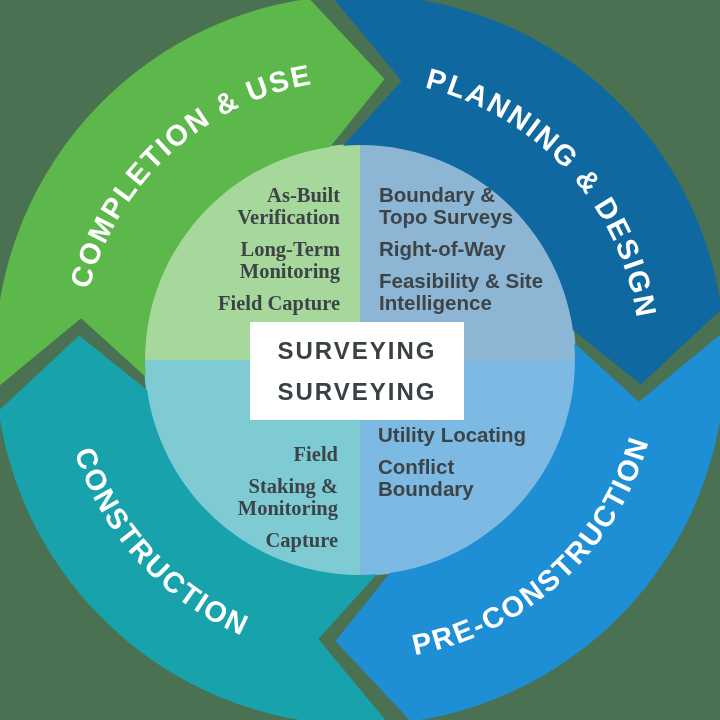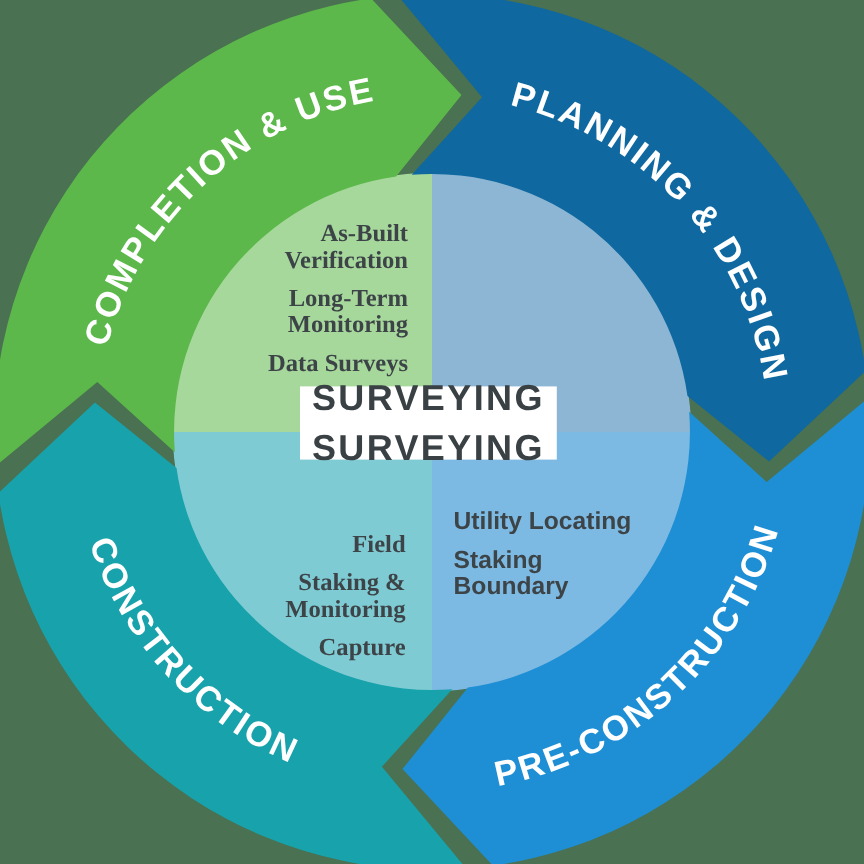--- a/index.html
+++ b/index.html
@@ -21,24 +21,24 @@
     color:#3D4448;
   }
   .services p{margin:0 0 10px 0;}
   .services.right{text-align:right;font-family:Liberation Serif, serif;}
   .services.left{text-align:left;}
   #svc-completion-use{top:184px;right:380px;}
   #svc-planning-design{top:184px;left:379px;}
   #svc-construction{top:443px;right:382px;}
   #svc-pre-construction{top:424px;left:378px;}
   .center-box{
-    position:absolute;left:250px;top:322px;width:214px;height:61px;
+    position:absolute;left:250px;top:322px;width:214px;height:98px;
     background:#FFFFFF;
     display:flex;flex-direction:column;align-items:center;justify-content:center;
-    font-weight:bold;font-size:30px;letter-spacing:2px;line-height:41px;
+    font-weight:bold;font-size:24px;letter-spacing:2px;line-height:41px;
     color:#3A4145;text-align:center;
   }
 </style>
 </head>
 <body>
 
 <div class="stage" style="background: rgb(74, 113, 81);">
 
   <svg id="diagram" width="720" height="720" viewBox="0 0 720 720">
     <rect id="bg" x="0" y="0" width="720" height="720" fill="#4A7151"></rect>
@@ -62,33 +62,38 @@
         <path id="tp-pre-construction" fill="none" d="M 344.3 659.6 A 300 300 0 0 0 659.8 370.5"></path>
         <text fill="#FFFFFF"><textPath href="#tp-pre-construction" startOffset="50%" text-anchor="middle">PRE-CONSTRUCTION</textPath></text>
         <path id="tp-construction" fill="none" d="M 60.4 344.3 A 300 300 0 0 0 349.5 659.8"></path>
         <text fill="#FFFFFF"><textPath href="#tp-construction" startOffset="50%" text-anchor="middle">CONSTRUCTION</textPath></text>
       </g>
   </svg>
 
   <div class="services right" id="svc-completion-use" style="color: rgb(61, 68, 72);">
       <p><span>As-Built</span><br><span>Verification</span></p>
       <p><span>Long-Term</span><br><span>Monitoring</span></p>
-      <p><span>Data Surveys</span></p>
+      <p><span>Field Capture</span></p>
     </div>
 
+  <div class="services left" id="svc-planning-design" style="color: rgb(61, 68, 72);">
+      <p><span>Boundary &amp;</span><br><span>Topo Surveys</span></p>
+      <p><span>Right-of-Way</span></p>
+      <p><span>Feasibility &amp; Site</span><br><span>Intelligence</span></p>
+    </div>
 
   <div class="services right" id="svc-construction" style="color: rgb(61, 68, 72);">
       <p><span>Field</span><br></p>
       <p><span>Staking &amp;</span><br><span>Monitoring</span></p>
       <p><span>Capture</span></p>
     </div>
 
   <div class="services left" id="svc-pre-construction" style="color: rgb(61, 68, 72);">
       <p><span>Utility Locating</span></p>
-      <p><span>Staking</span><br><span>Boundary</span></p>
+      <p><span>Conflict</span><br><span>Boundary</span></p>
     </div>
 
   <div class="center-box" style="background: rgb(255, 255, 255); color: rgb(58, 65, 69);">
     <div>SURVEYING</div>
     <div>SURVEYING</div>
   </div>
 
 </div>
 
 </body></html>

